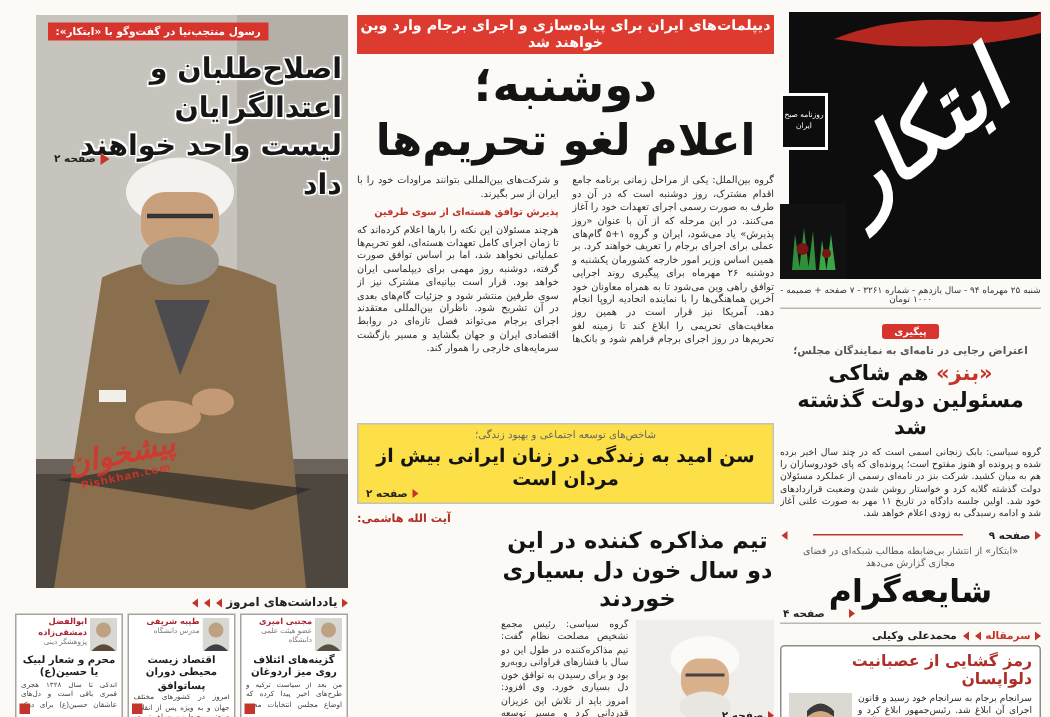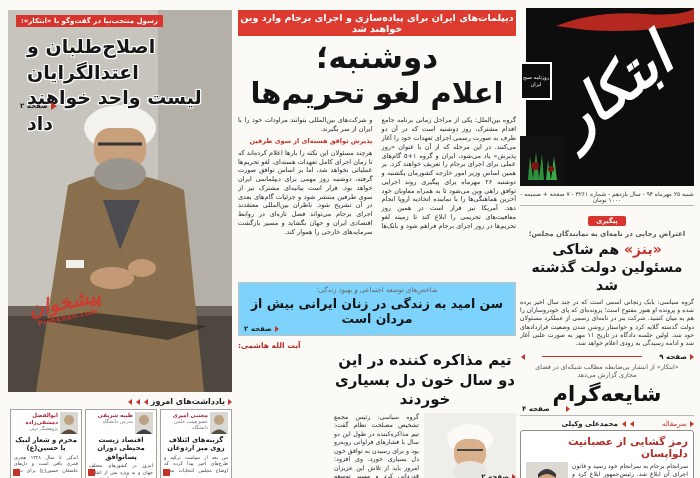--- a/index.html
+++ b/index.html
@@ -12,25 +12,25 @@
   .tri{width:0;height:0;border-top:4px solid transparent;border-bottom:4px solid transparent;
        border-left:6px solid #c4342b;} 
   .tri.sm{border-top-width:3px;border-bottom-width:3px;border-left-width:4px;}
   .chev{display:inline-block;width:0;height:0;border-top:3px solid transparent;
         border-bottom:3px solid transparent;border-right:4px solid #c4342b;margin-left:1px;}
   
   .colL{position:absolute;top:10px;right:468px;left:8px;width:224px;}
   .colC{position:absolute;top:0;left:238px;width:278px;}
   .colR{position:absolute;top:0;left:520px;width:174px;}
   
-  .photo-story{position:relative;width:224px;height:382px;background:#bef264;overflow:hidden;}
+  .photo-story{position:relative;width:208px;height:382px;background:#bef264;overflow:hidden;}
   .photo-story svg{position:absolute;inset:0;}
   .kicker-strip{position:absolute;top:5px;left:8px;background:#d6342c;color:#fff;
                 font-size:7px;font-weight:bold;padding:2px 5px;}
-  .overlay-hl{position:absolute;top:24px;right:4px;left:19px;margin:0;text-align:left;
+  .overlay-hl{position:absolute;top:24px;right:4px;left:19px;margin:0;text-align:right;
               font-size:19px;line-height:1.35;font-weight:bold;color:#161616;
               text-shadow:-1px -1px 0 #fff,1px -1px 0 #fff,-1px 1px 0 #fff,1px 1px 0 #fff,0 0 3px #fff;}
   .photo-story .pg{position:absolute;top:92px;left:12px;}
   .wm{position:absolute;top:280px;left:10px;width:95px;text-align:center;transform:rotate(-12deg);
       color:#d6342c;opacity:.85;}
   .wm .fa{font-size:20px;font-weight:bold;font-style:italic;}
   .wm .en{font-size:7px;font-weight:bold;letter-spacing:.5px;}
   .notes-hdr{display:flex;justify-content:flex-start;align-items:center;gap:3px;
              margin:5px 0 3px;font-size:8px;font-weight:bold;color:#222;}
   .notes-row{display:flex;gap:3px;}
@@ -47,21 +47,21 @@
   
   .banner{margin-top:10px;background:#dd3a30;color:#fff;font-size:9.5px;font-weight:bold;
           text-align:center;padding:2px 0;}
   .main-hl{margin:4px 0 2px;text-align:center;font-weight:bold;color:#141414;}
   .main-hl .l1{display:block;font-size:31px;line-height:1.15;}
   .main-hl .l2{display:block;font-size:29px;line-height:1.2;}
   .main-body{margin-top:6px;height:162px;overflow:hidden;columns:2;column-gap:9px;
              font-size:6.5px;line-height:1.35;text-align:justify;color:#2a2a2a;}
   .main-body .sub{display:block;color:#c4342b;font-weight:bold;margin:3px 0;}
   .life-box{border:1px solid #c4c2bd;margin-top:4px;padding:3px 4px 9px;position:relative;
-            text-align:center;background:#7dd3fc;}
+            text-align:center;background:#fde047;}
   .life-kicker{font-size:6.8px;color:#666;}
   .life-hl{font-size:12.5px;font-weight:bold;margin-top:2px;color:#141414;}
   .life-box .pg{position:absolute;left:5px;bottom:2px;}
   .hashemi{position:relative;margin-top:5px;height:140px;} 
   .hash-kick{font-size:7.5px;font-weight:bold;color:#b03028;text-align:left;margin:2px 0 1px;}
   .hash-hl{font-size:15px;font-weight:bold;text-align:center;line-height:1.3;margin:0 0 3px;
            padding-left:96px;color:#141414;}
   .hash-wrap{position:relative;}
   .hash-photo{float:right;margin-left:5px;}
   .hash-body{font-size:6.3px;line-height:1.35;text-align:justify;color:#2a2a2a;
@@ -84,21 +84,21 @@
   .benz-kick{font-size:7px;color:#555;margin-top:3px;font-weight:bold;}
   .benz-hl{font-size:14px;font-weight:bold;line-height:1.3;margin:2px 0 3px;color:#141414;}
   .benz-body{font-size:6.2px;line-height:1.35;text-align:justify;color:#2a2a2a;height:52px;overflow:hidden;}
   .arrow-line{display:flex;align-items:center;gap:17px;margin:3px 0 2px;}
   .arrow-line .bar{flex:1;border-top:1px solid #c4342b;}
   .shaye{text-align:center;border-bottom:1px solid #b9b7b2;padding-bottom:3px;position:relative;}
   .shaye-kick{font-size:6.4px;color:#555;line-height:1.35;width:150px;margin:2px auto 0;}
   .shaye-hl{font-size:21px;font-weight:bold;margin:2px 0 6px;color:#111;}
   .shaye .pg{position:absolute;left:2px;bottom:2px;gap:16px;}
   .ed-hdr{display:flex;align-items:center;gap:3px;font-size:7px;margin:4px 0 2px;}
-  .ed-hdr .lbl{color:#c4342b;font-weight:normal;margin-left:25px;}
+  .ed-hdr .lbl{color:#c4342b;font-weight:bold;}
   .ed-hdr .auth{color:#222;font-weight:bold;}
   .ed-box{border:1px solid #8f8d88;border-radius:3px;padding:4px 5px;background:#fff;height:72px;overflow:hidden;}
   .ed-hl{font-size:10.5px;font-weight:bold;color:#b03028;margin:0 0 3px;}
   .ed-photo{float:left;margin:0 4px 2px 0;}
   .ed-body{font-size:6.1px;line-height:1.35;text-align:justify;color:#2a2a2a;}
 </style>
 </head>
 <body>
 
 <div class="page">

